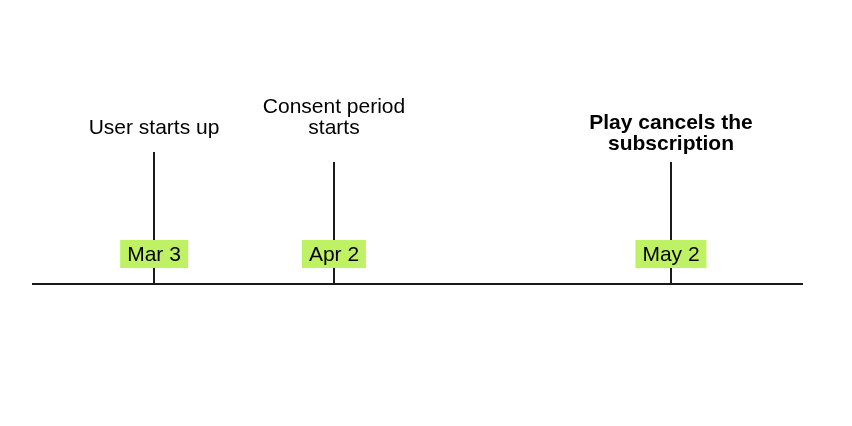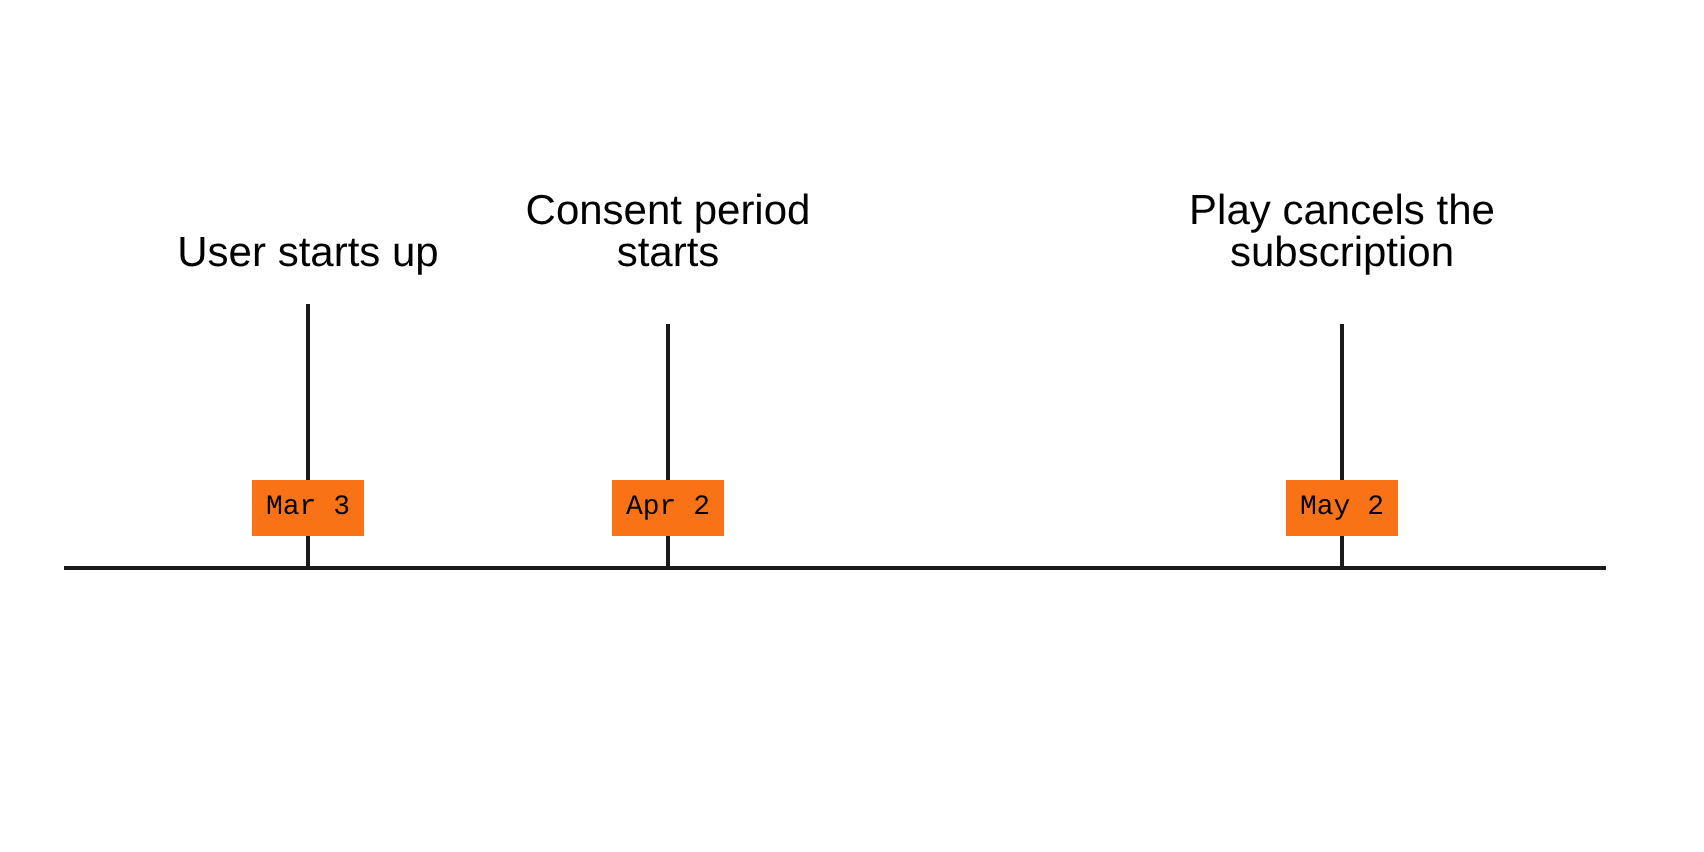--- a/index.html
+++ b/index.html
@@ -48,27 +48,26 @@
   .marker-tick {
     position: absolute;
     left: -1px;
     width: 2px;
     background: #1a1a1a;
   }
   .marker-date {
     position: absolute;
     transform: translateX(-50%);
     left: 0;
-    font-size: 14px;
+    font-size: 21px;
     line-height: 18px;
-    background: #f97316;
+    background: #bef264;
     color: #000000;
     padding: 5px 7px 5px 7px;
     white-space: nowrap;
-    font-family: Liberation Mono, monospace;
   }
   .banner {
     position: absolute;
     left: 330px;
     top: 317px;
     width: 342px;
     height: 32px;
   }
   .banner svg {
     display: block;
@@ -100,20 +99,20 @@
   </div>
 
   <div class="marker" style="left:334px;">
     <div class="marker-label" style="top:95px;">Consent period
 starts</div>
     <div class="marker-tick" style="top:162px; height:123px;"></div>
     <div class="marker-date" style="top:240px;">Apr 2</div>
   </div>
 
   <div class="marker" style="left:671px;">
-    <div class="marker-label" style="top:95px;">Play cancels the
+    <div class="marker-label" style="top:111px;font-weight:bold;">Play cancels the
 subscription</div>
     <div class="marker-tick" style="top:162px; height:123px;"></div>
     <div class="marker-date" style="top:240px;">May 2</div>
   </div>
 
 
 </div>
 
 </body></html>

